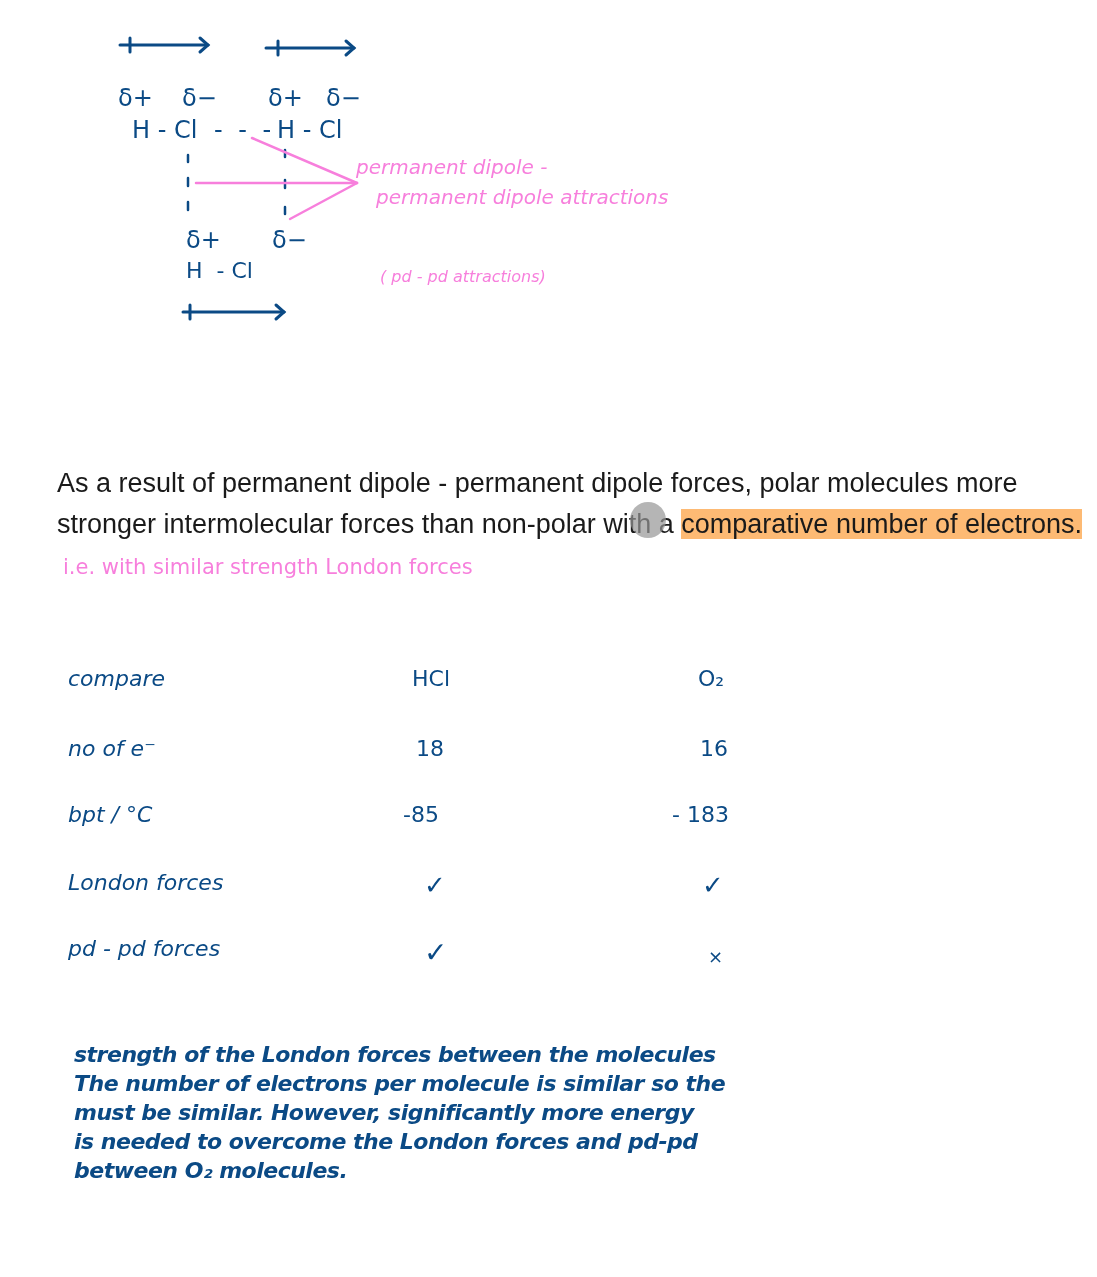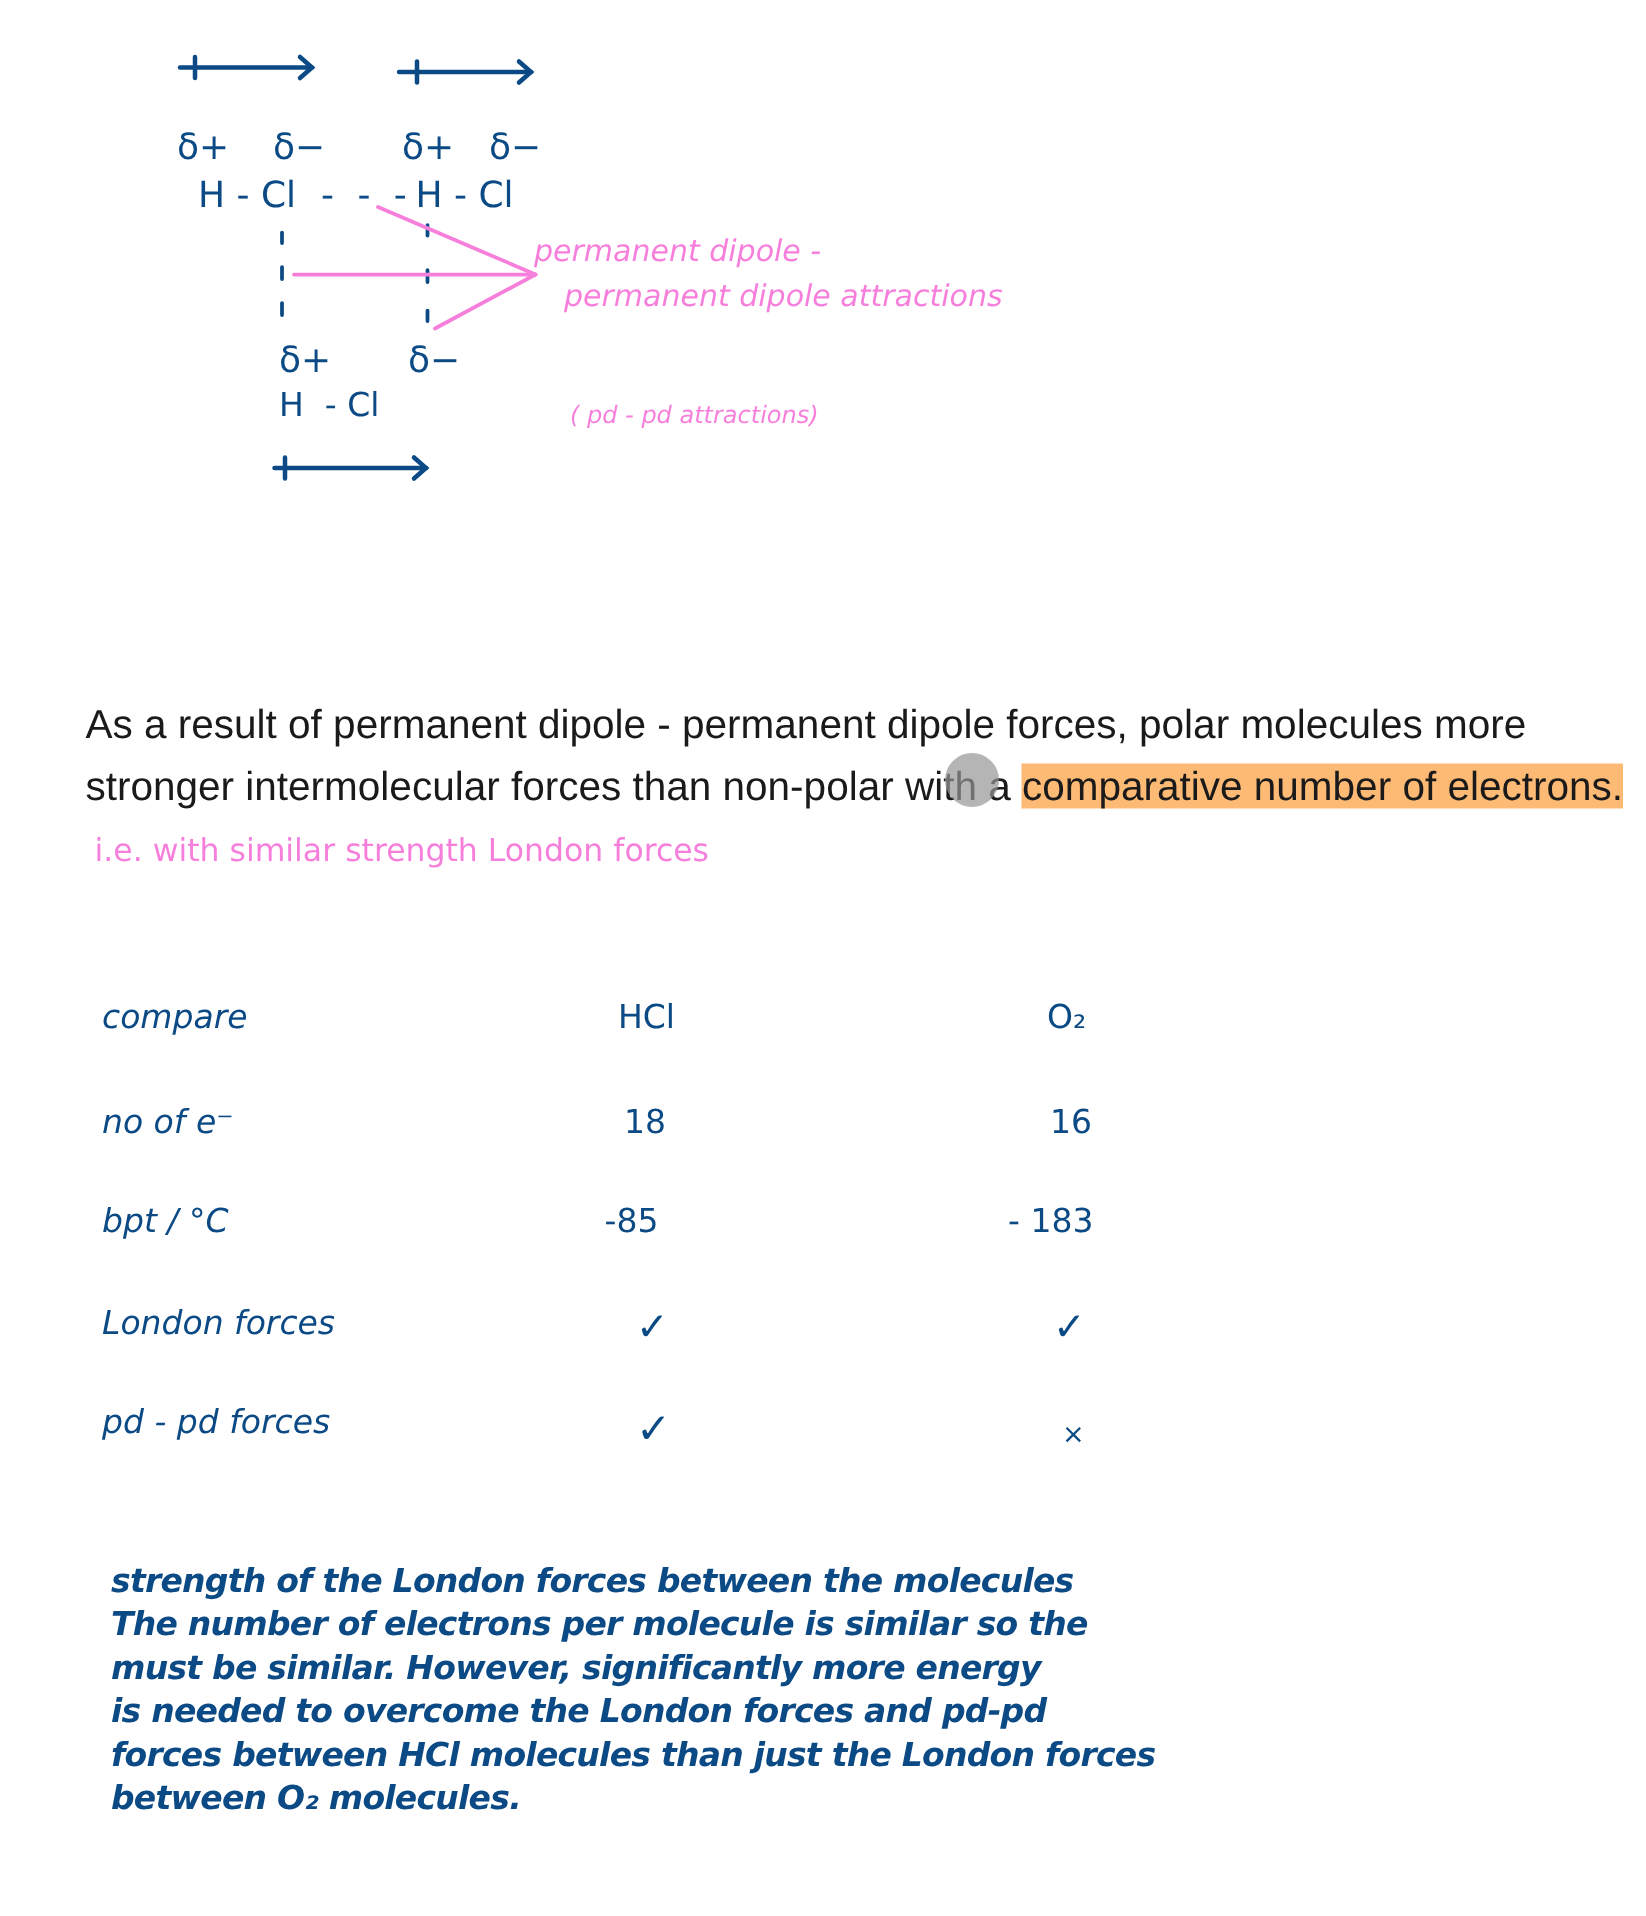--- a/index.html
+++ b/index.html
@@ -176,15 +176,14 @@
     <span class="cell c1" style="left:424px; font-size:28px;">✓</span>
     <span class="cell c2" style="left:708px; font-size:18px; top:10px;">×</span>
   </div>
 </div>
 
 <div class="conclusion">
   <div>strength of the London forces between the molecules</div>
   <div>The number of electrons per molecule is similar so the</div>
   <div>must be similar. However, significantly more energy</div>
   <div>is needed to overcome the London forces and pd-pd</div>
-  <div>forces between HCl molecules than just the London forces</div>
   <div>between O₂ molecules.</div>
 </div>
 
 </body></html>

